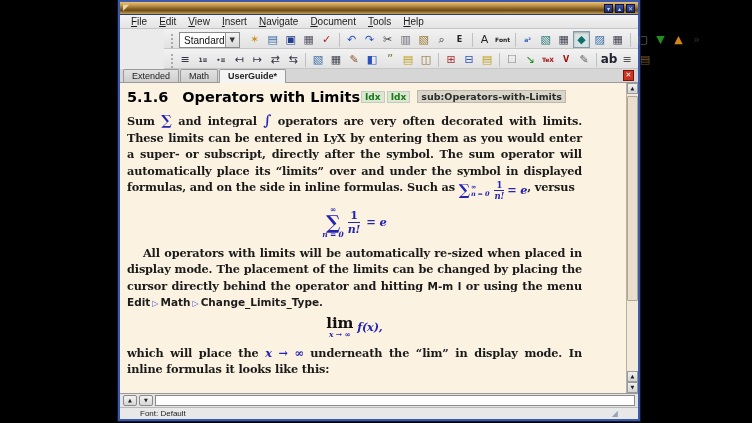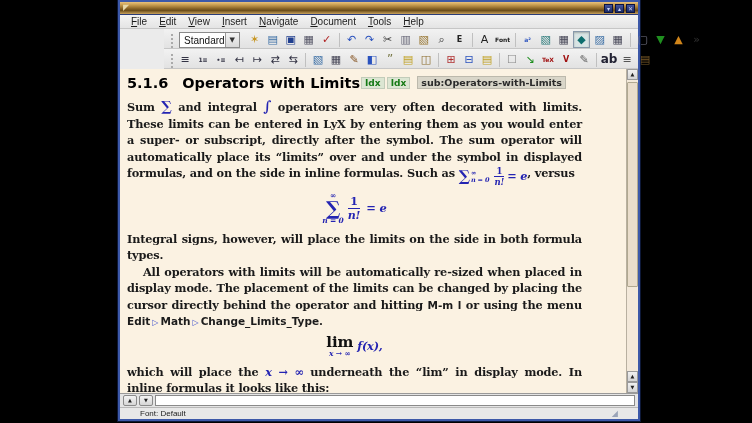--- a/index.html
+++ b/index.html
@@ -304,20 +304,26 @@
         </button>
         <button class="tb-btn">
           <span class="tb-glyph" style="color: rgb(85, 85, 85);">≡</span>
         </button>
         <button class="tb-btn">
           <span class="tb-glyph" style="color: rgb(122, 90, 40);">▤</span>
         </button>
       </span>
   </div>
 
+  <div class="tabbar">
+    <span class="tab">Extended</span>
+      <span class="tab">Math</span>
+      <span class="tab active">UserGuide*</span>
+      <span class="tab-close">✕</span>
+  </div>
 
   <div class="docwrap">
     <div class="doccontent">
 
       <h1 class="sect"><span class="num">5.1.6</span><span>Operators with Limits</span><span class="badge idx">Idx</span><span class="badge idx">Idx</span> <span class="badge gray">sub:Operators-with-Limits</span></h1>
 
       <p><span>Sum </span><span class="math opsym">∑</span><span> and integral </span><span class="math opsym">∫</span><span> operators are very often decorated with limits. These limits can be entered in LyX by entering them as you would enter a super- or subscript, directly after the symbol. The sum operator will automatically place its “limits” over and under the symbol in displayed formulas, and on the side in inline formulas. Such as </span><span class="math isum">
             <span class="sig">∑</span>
             <span class="lims">
               <span>∞</span>
@@ -336,21 +342,20 @@
             <span class="sig">∑</span>
             <span class="bot mi">n = 0</span>
           </span>
         <span class="frac">
             <span class="num">1</span>
             <span class="den mi">n!</span>
           </span>
         <span class="rhs mi">= e</span>
       </div>
 
-      <p><span>Integral signs, however, will place the limits on the side in both formula types.</span></p>
 
       <p class="indent"><span>All operators with limits will be automatically re-sized when placed in display mode. The placement of the limits can be changed by placing the cursor directly behind the operator and hitting </span><span class="kbd">M-m l</span><span> or using the menu </span><span class="menupath"><span>Edit</span><span class="menusep">▷</span><span>Math</span><span class="menusep">▷</span><span>Change_Limits_Type</span></span><span>.</span></p>
 
 
       <div class="formula math">
         <span class="dlim">
             <span class="word">lim</span>
             <span class="sub mi">x → ∞</span>
           </span>
         <span class="mi">f(x),</span>

